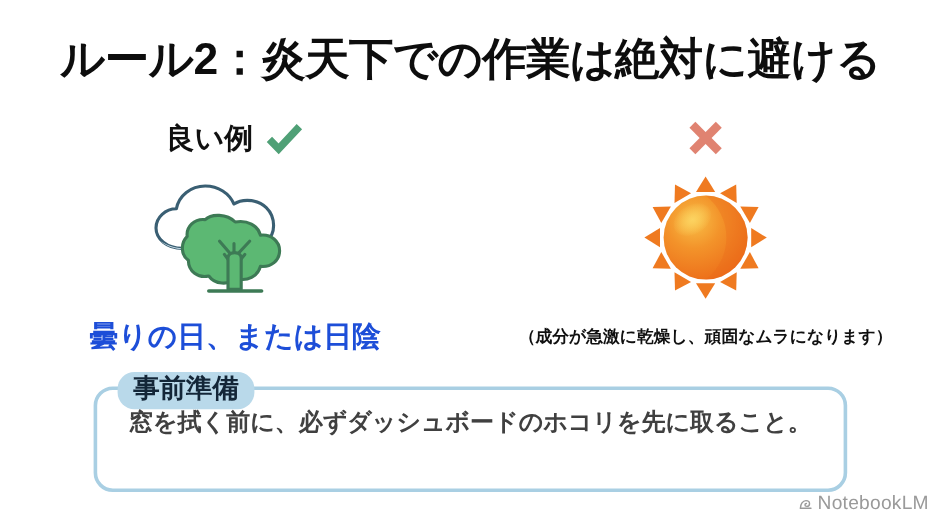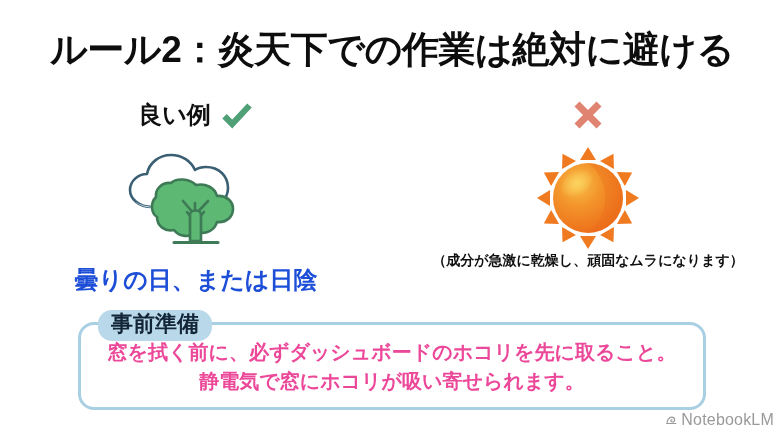--- a/index.html
+++ b/index.html
@@ -83,21 +83,21 @@
 
   .caption {
     margin-top: 12px;
     text-align: center;
     font-size: 24px;
     font-weight: 700;
     color: #1d4ed8;
     white-space: nowrap;
   }
   .subcaption {
-    margin-top: 0;
+    margin-top: 20px;
     text-align: center;
     font-size: 14px;
     font-weight: 700;
     color: #101010;
     white-space: nowrap;
   }
 
   
   #note {
     position: absolute;
@@ -125,21 +125,21 @@
   #note-body {
     position: absolute;
     left: 0;
     top: 13px;
     width: 100%;
     text-align: center;
   }
   .note-line {
     font-size: 20px;
     font-weight: 700;
-    color: #ec4899;
+    color: #404040;
     line-height: 1.45;
     white-space: nowrap;
   }
 
   
   #watermark {
     position: absolute;
     right: 10px;
     bottom: 9px;
     display: flex;
@@ -285,21 +285,20 @@
 
       <div class="subcaption">（成分が急激に乾燥し、頑固なムラになります）</div>
 
     </div>
   </div>
 
   <div id="note">
     <div id="note-label">事前準備</div>
     <div id="note-body">
       <div class="note-line">窓を拭く前に、必ずダッシュボードのホコリを先に取ること。</div>
-      <div class="note-line">静電気で窓にホコリが吸い寄せられます。</div>
     </div>
   </div>
 
   <div id="watermark">
     <span>
       <svg width="11" height="11" viewBox="0 0 11 11" aria-hidden="true">
         <path d="M1 8.5 C1 5 3 2.2 5.6 2.2 C7.4 2.2 8.6 3.3 8.6 4.7
                  C8.6 6.1 7.5 7 6.3 7 C5.4 7 4.8 6.5 4.8 5.8
                  C4.8 5.1 5.3 4.6 6 4.6" fill="none" stroke="#9a9a9a" stroke-width="1.2" stroke-linecap="round"></path>
         <path d="M1 8.5 L9.8 8.5" fill="none" stroke="#9a9a9a" stroke-width="1.2" stroke-linecap="round"></path>

